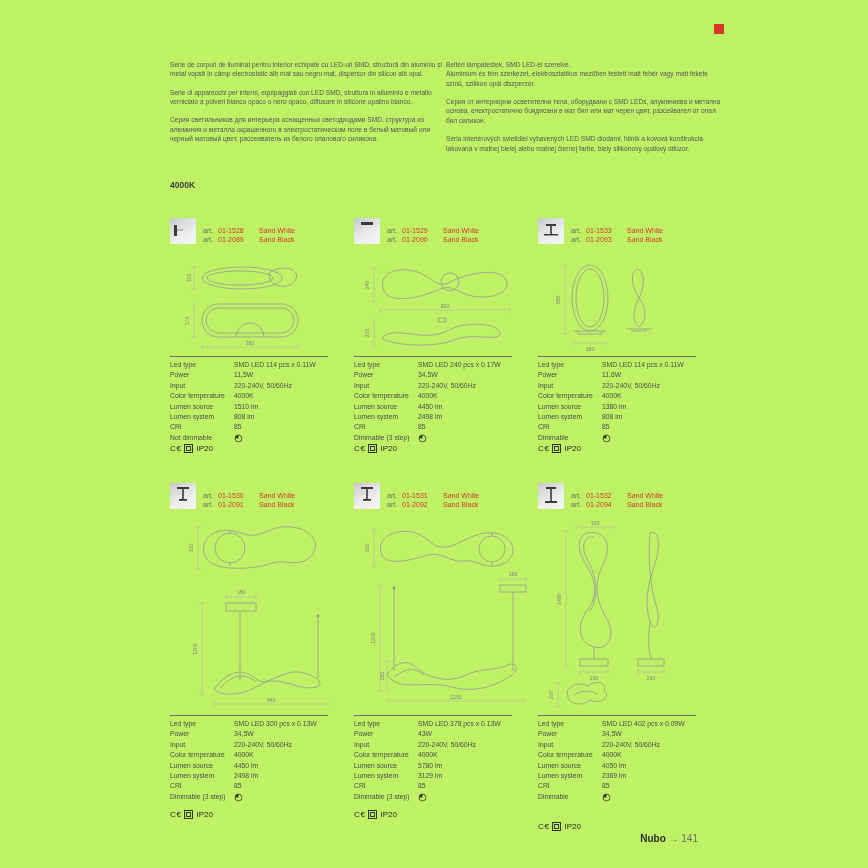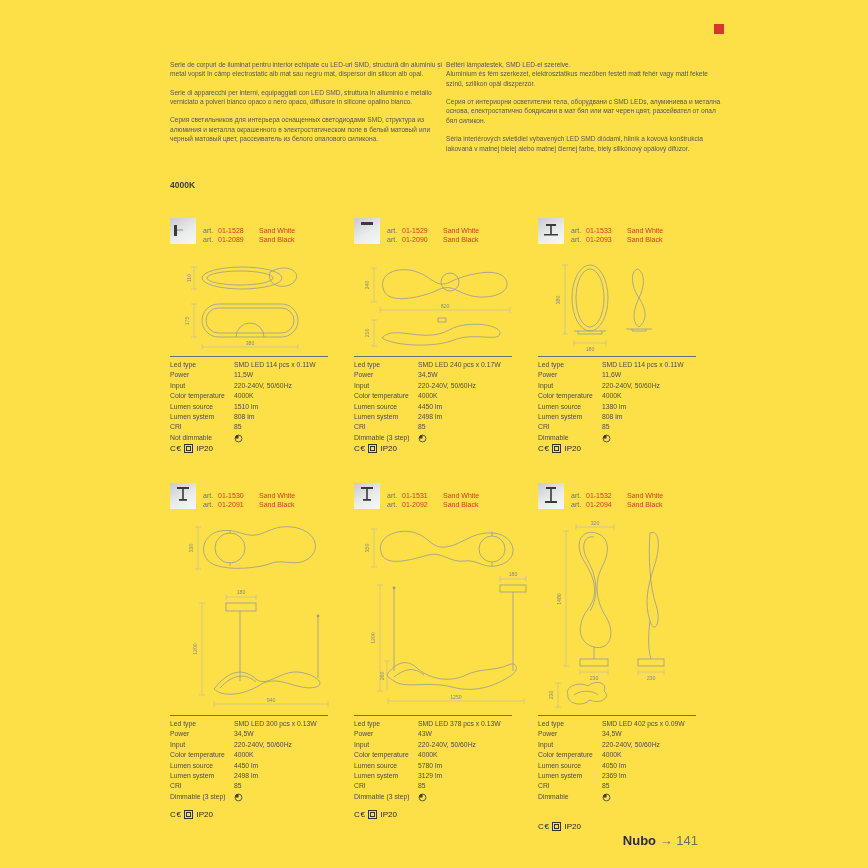--- a/index.html
+++ b/index.html
@@ -1,16 +1,16 @@
 <!DOCTYPE html>
 <html style="--accent: #d6372b;"><head>
 <meta charset="utf-8">
 <style>
   html,body{margin:0;padding:0;background:#fff;}
-  .page{position:relative;width:868px;height:868px;background:#fde047;overflow:hidden;
+  .page{position:relative;width:868px;height:868px;background:#bef264;overflow:hidden;
         font-family:"Liberation Sans",sans-serif;color:#4b4c4e;}
   .marker{position:absolute;left:714px;top:24px;width:10px;height:10px;background:var(--accent,#d6372b);}
   .intro{position:absolute;top:60px;width:276px;}
   .intro-left{left:170px;} .intro-right{left:446px;}
   .intro p{margin:0 0 9px 0;font-size:6.6px;line-height:1.42;color:#55565a;white-space:pre-line;}
   .section-title{position:absolute;left:170px;top:180px;margin:0;font-size:8.5px;font-weight:bold;color:#3a3b3d;}
   .cell{position:absolute;width:170px;}
   .art-block{position:absolute;top:0;left:0;display:flex;gap:7px;}
   .mount-box{width:26px;height:26px;background:linear-gradient(150deg,#c9cacb,#ebecec 58%,#f7f7f7);}
   .art-lines{padding-top:8px;font-size:7px;line-height:9px;color:#6d6e71;white-space:nowrap;}
@@ -25,21 +25,21 @@
   .spec{position:absolute;left:0;width:158px;border-top:1px solid #6d6e71;padding-top:3px;}
   .spec-row{display:flex;font-size:6.8px;line-height:10.4px;color:#4b4c4e;}
   .spec-row .lbl{flex:0 0 64px;}
   .spec-row .val{flex:1;}
   .dim-icon{display:inline-block;margin-top:1px;}
   .certs{position:absolute;left:0;display:flex;align-items:center;gap:3px;font-size:8px;color:#262626;}
   .ce{letter-spacing:0.6px;}
   .class2{width:7px;height:7px;border:1px solid #333;display:inline-flex;align-items:center;justify-content:center;}
   .class2 i{width:3px;height:3px;border:1px solid #333;display:block;}
   .ip{font-weight:normal;}
-  .footer{position:absolute;top:833px;left:170px;width:528px;text-align:right;font-size:13px;color:#6d6e71;}
+  .footer{position:absolute;top:833px;left:170px;width:528px;text-align:right;font-size:10px;color:#6d6e71;}
   .footer .name{font-weight:bold;color:#2c2c2c;}
 </style>
 </head>
 <body>
 
 <div class="page">
 
   <div class="marker"></div>
 
   <div class="intro intro-left">

